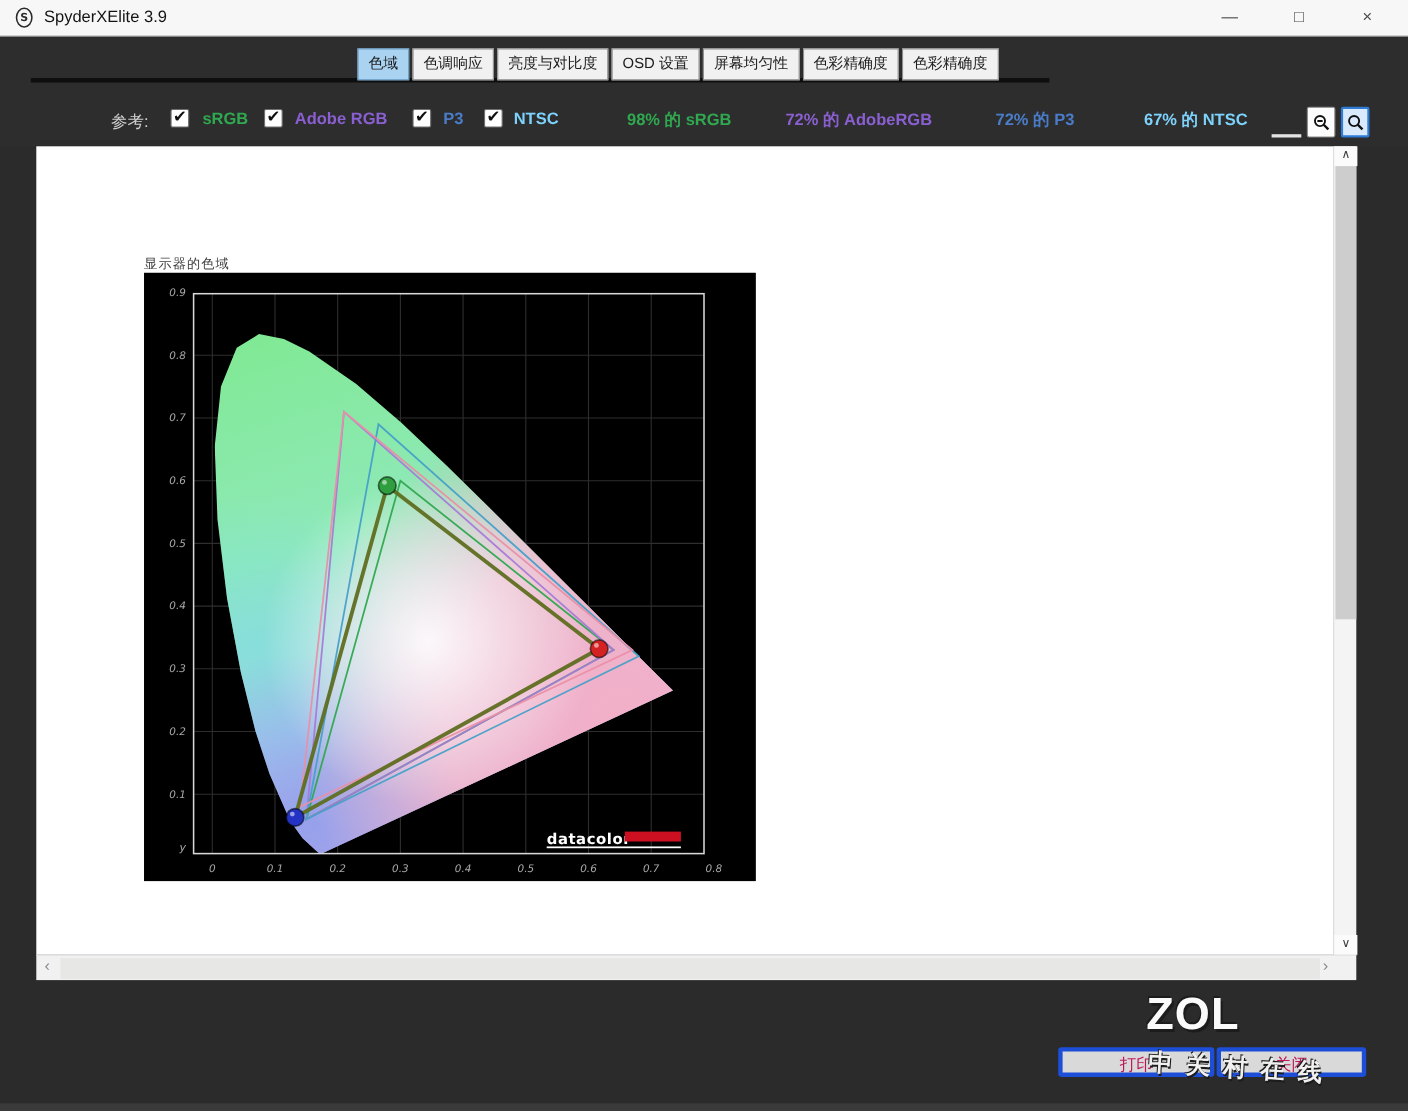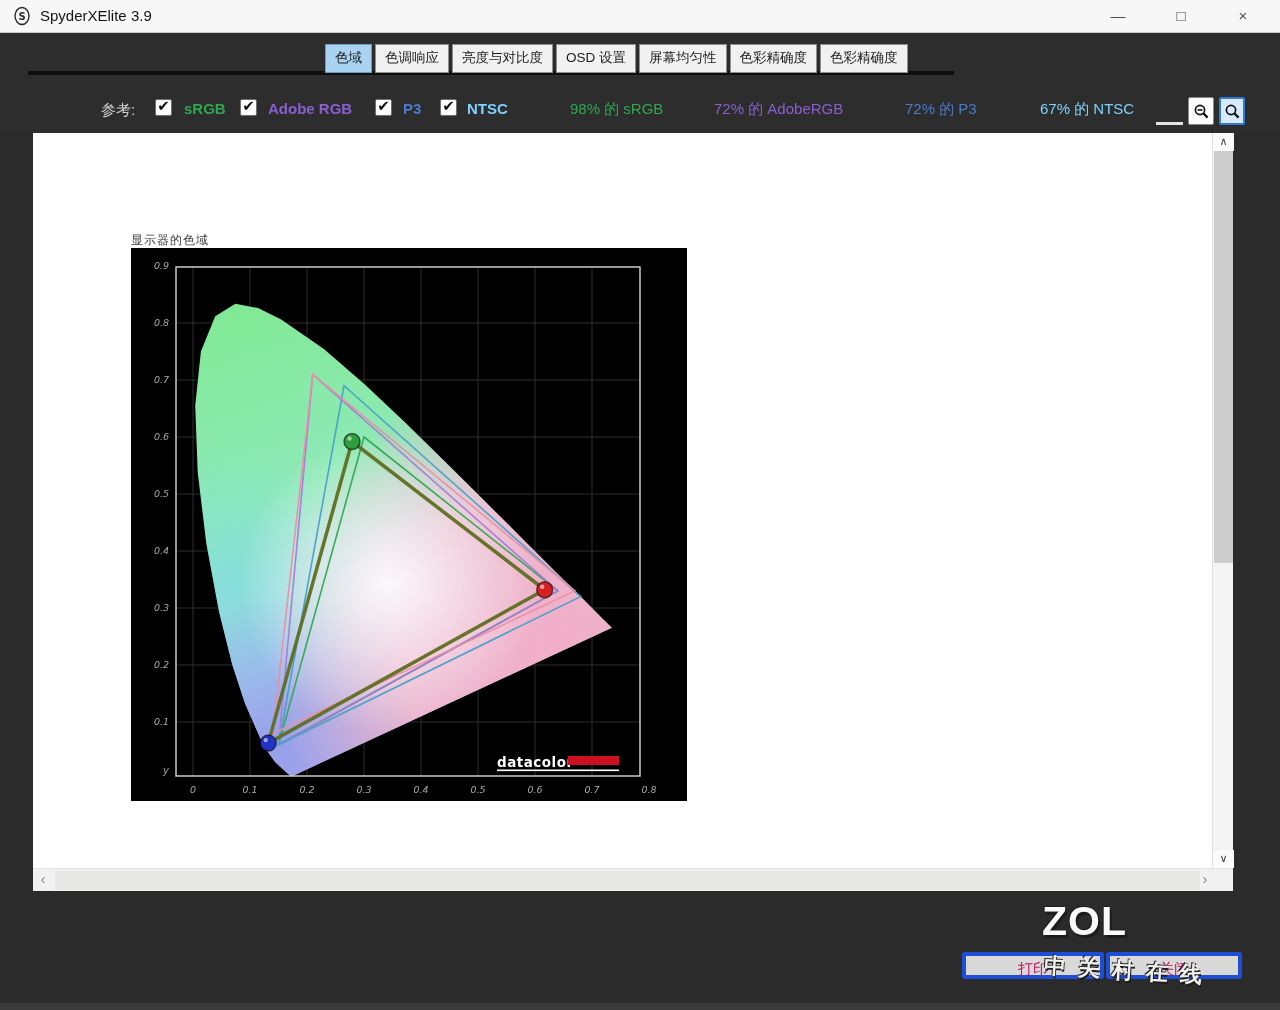--- a/index.html
+++ b/index.html
@@ -18,21 +18,21 @@
   .tab-underline { position:absolute; left:28px; top:37px; width:926px; height:4px; background:#0e0e0e; }
   .tabs { position:absolute; left:325px; top:10px; display:flex; gap:3px; }
   .tab { background:#f1f1f1; border:1px solid #8f8f8f; color:#1b1b1b; font-size:13.5px; padding:4px 9px 5px 9px; white-space:nowrap; cursor:pointer; }
   .tab.active { background:#a9d3f1; border-color:#6a9cc4; }
 
   
   .ref-label { position:absolute; left:101px; top:67px; font-size:15px; color:#cfcfcf; }
   .cbox { position:absolute; top:65px; width:17px; height:17px; background:#fff; border:1px solid #6f6f6f; border-radius:2px; text-align:center; cursor:pointer; }
   .cbox .chk { position:relative; top:-3px; font-size:15px; font-weight:bold; color:#101010; }
   .cb-label { position:absolute; top:66px; font-size:15px; font-weight:bold; cursor:pointer; }
-  .res { position:absolute; top:66px; font-size:15px; font-weight:normal; white-space:nowrap; }
+  .res { position:absolute; top:66px; font-size:15px; font-weight:bold; white-space:nowrap; }
   .c-srgb { color:#2fa84f; } .c-argb { color:#8a5fd1; } .c-p3 { color:#4a7cc9; } .c-ntsc { color:#7dd3fc; }
   .dash { position:absolute; left:1156px; top:88px; width:27px; height:3px; background:#e3e3e3; }
   .zoombtn { position:absolute; top:63px; width:26px; height:28px; background:#fdfdfd; border:1px solid #8a8a8a; border-radius:2px; display:flex; align-items:center; justify-content:center; cursor:pointer; }
   .zoombtn.selected { background:#d8eafc; border:2px solid #2e7cd6; }
   .zb-out { left:1188px; } .zb-in { left:1219px; }
 
   
   .content { position:absolute; left:33px; top:133px; width:1179px; height:735px; background:#ffffff; }
   .page-heading { position:absolute; left:98px; top:52px; font-size:12px; color:#3d3d3d; letter-spacing:1px;margin-top:47px; }
   .chartbox { position:absolute; left:98px; top:115px; width:556px; height:553px; background:#000; }

